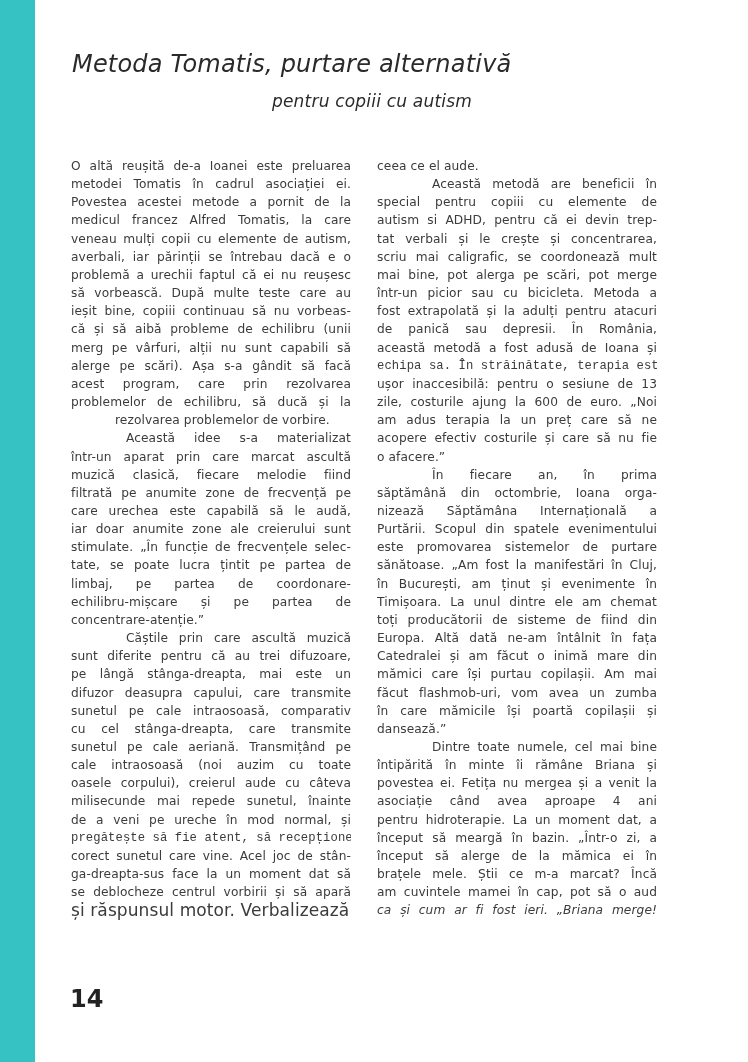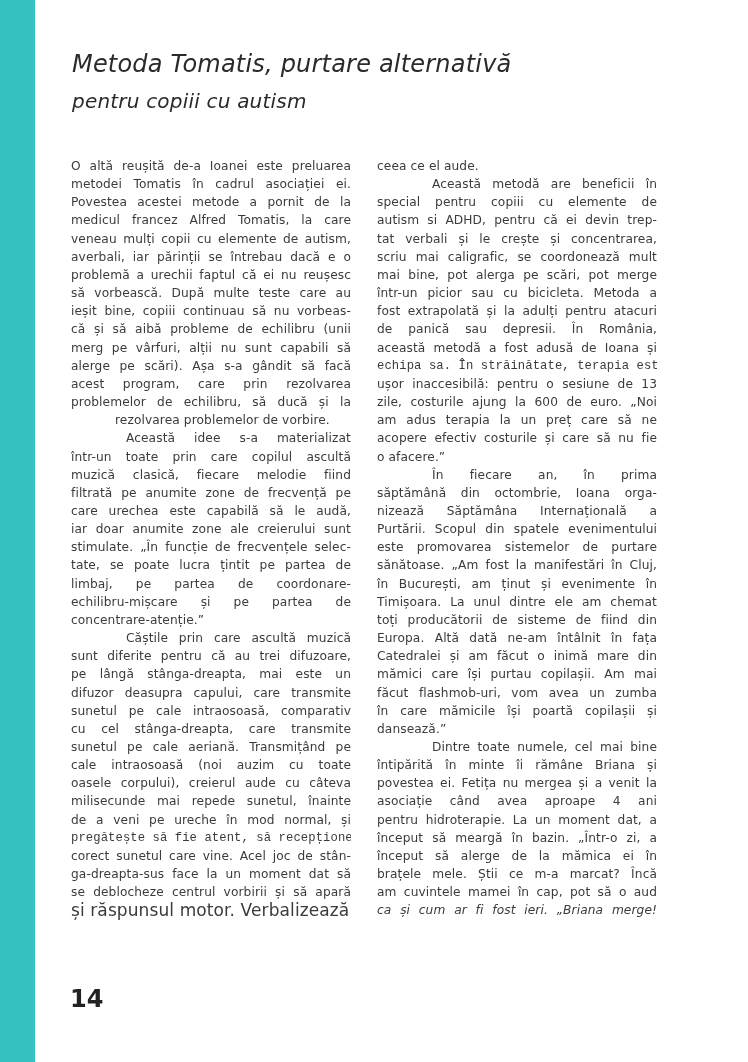--- a/index.html
+++ b/index.html
@@ -15,21 +15,21 @@
   }
   .title {
     position:absolute; left:72px; top:46px; width:600px;
     font-family:"DejaVu Sans", sans-serif;
     font-style:italic; font-weight:200;
     font-size:23px; line-height:37px; color:#2a2a2a;
     letter-spacing:0.2px;
   }
   .title .line { display:block; white-space:nowrap; }
   .title .line1 { font-size:24px; }
-  .title .line2 { font-size:20px; }
+  .title .line2 { font-size:17px;text-align:center; }
   .col {
     position:absolute; top:157px; width:280px;
     font-size:12.2px; line-height:18.15px; color:#3b3b3b;
     text-align:justify; letter-spacing:0.1px;
     font-family:"DejaVu Sans", sans-serif; font-weight:normal;
   }
   .col-left { left:71px; }
   .col-right { left:377px; }
   .col .ln { display:block; text-align:justify; text-align-last:justify; white-space:nowrap; overflow:hidden; }
   .col .ln.last { text-align-last:left; }
@@ -59,21 +59,21 @@
   <span class="ln" style="font-size: 12.2px;">problemă a urechii faptul că ei nu reușesc</span>
   <span class="ln" style="font-size: 12.2px;">să vorbească. După multe teste care au</span>
   <span class="ln" style="font-size: 12.2px;">ieșit bine, copiii continuau să nu vorbeas-</span>
   <span class="ln" style="font-size: 12.2px;">că și să aibă probleme de echilibru (unii</span>
   <span class="ln" style="font-size: 12.2px;">merg pe vârfuri, alții nu sunt capabili să</span>
   <span class="ln" style="font-size: 12.2px;">alerge pe scări). Așa s-a gândit să facă</span>
   <span class="ln" style="font-size: 12.2px;">acest program, care prin rezolvarea</span>
   <span class="ln" style="font-size: 12.2px;">problemelor de echilibru, să ducă și la</span>
   <span class="ln last" style="font-size: 12.2px; margin-left: 44px;">rezolvarea problemelor de vorbire.</span>
   <span class="ln" style="padding-left: 55px; font-size: 12.2px;">Această idee s-a materializat</span>
-  <span class="ln" style="font-size: 12.2px;">într-un toate prin care copilul ascultă</span>
+  <span class="ln" style="font-size: 12.2px;">într-un aparat prin care marcat ascultă</span>
   <span class="ln" style="font-size: 12.2px;">muzică clasică, fiecare melodie fiind</span>
   <span class="ln" style="font-size: 12.2px;">filtrată pe anumite zone de frecvență pe</span>
   <span class="ln" style="font-size: 12.2px;">care urechea este capabilă să le audă,</span>
   <span class="ln" style="font-size: 12.2px;">iar doar anumite zone ale creierului sunt</span>
   <span class="ln" style="font-size: 12.2px;">stimulate. „În funcție de frecvențele selec-</span>
   <span class="ln" style="font-size: 12.2px;">tate, se poate lucra țintit pe partea de</span>
   <span class="ln" style="font-size: 12.2px;">limbaj, pe partea de coordonare-</span>
   <span class="ln" style="font-size: 12.2px;">echilibru-mișcare și pe partea de</span>
   <span class="ln last" style="font-size: 12.2px;">concentrare-atenție.”</span>
   <span class="ln" style="padding-left: 55px; font-size: 12.2px;">Căștile prin care ascultă muzică</span>

